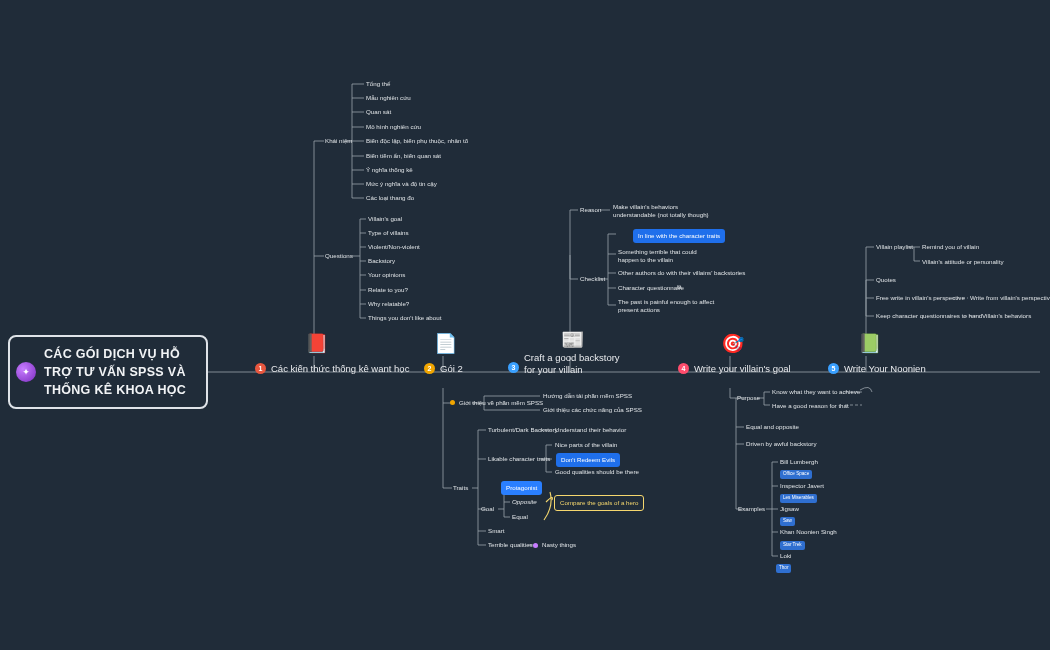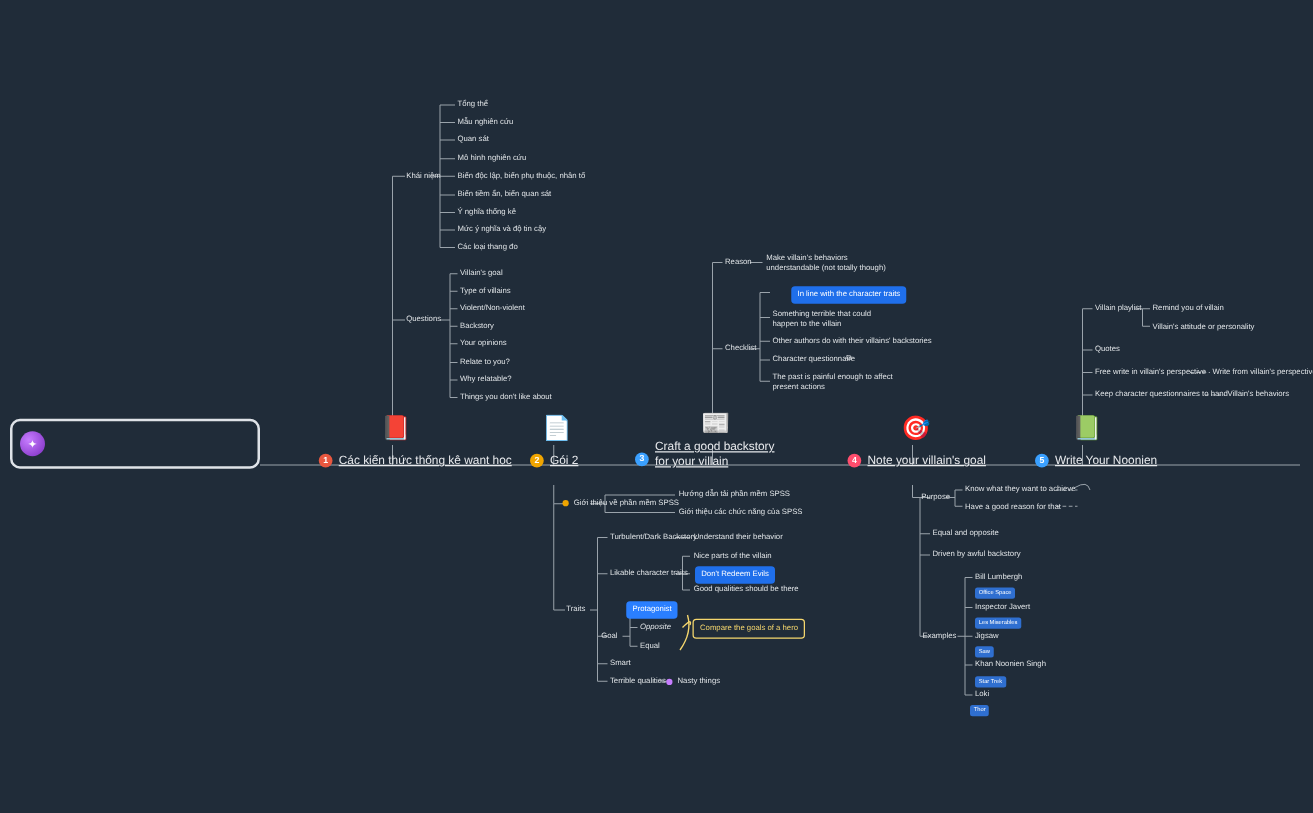--- a/index.html
+++ b/index.html
@@ -30,21 +30,21 @@
   .root .roottext{
     font-size:12.5px;font-weight:bold;line-height:1.45;letter-spacing:.3px;color:#f1f3f5;
   }
 
   
   .mainnode{position:absolute;display:flex;align-items:center;gap:5px;font-size:9.5px;color:#e8eaed;white-space:nowrap;}
   .mainnode .num{
     width:11px;height:11px;border-radius:50%;display:inline-flex;align-items:center;justify-content:center;
     font-size:7px;color:#fff;font-weight:bold;flex:0 0 11px;
   }
-  .mainnode .lbl{line-height:1.25;text-decoration:underline;}
+  .mainnode .lbl{line-height:1.25;}
 
   .bigicon{position:absolute;font-size:19px;line-height:1;}
 
   
   .n{position:absolute;font-size:6.2px;color:#dfe3e6;line-height:1.35;white-space:nowrap;}
   .n.wrap{white-space:normal;}
 
   
   .box{position:absolute;font-size:6.2px;line-height:1.3;border-radius:3px;padding:3px 5px;white-space:nowrap;}
   .box.blue{background:#1f6feb;color:#fff;}
@@ -183,20 +183,21 @@
       <line x1="952" y1="298" x2="968" y2="298"></line>
       <line x1="964" y1="316" x2="980" y2="316"></line>
       <line x1="845" y1="392" x2="862" y2="392"></line>
       <line x1="845" y1="405" x2="862" y2="405"></line>
     </g>
     <path d="M860 390 q10 -6 12 2" stroke="#9aa3ab" stroke-width="0.8" fill="none"></path>
   </svg>
 
   <div class="root">
     <div class="rootlogo">✦</div>
+    <div class="roottext">CÁC GÓI DỊCH VỤ HỖ TRỢ TƯ VẤN SPSS VÀ THỐNG KÊ KHOA HỌC</div>
   </div>
 
   <div class="bigicon" style="left:305px;top:334px;">📕</div>
   <div class="bigicon" style="left:434px;top:334px;">📄</div>
   <div class="bigicon" style="left:561px;top:330px;">📰</div>
   <div class="bigicon" style="left:721px;top:334px;">🎯</div>
   <div class="bigicon" style="left:858px;top:334px;">📗</div>
 
   <div class="mainnode" style="left:255px;top:363px;">
     <span class="num" style="background:#e8573f">1</span>
@@ -205,21 +206,21 @@
   <div class="mainnode" style="left:424px;top:363px;">
     <span class="num" style="background:#f0a500">2</span>
     <span class="lbl">Gói 2</span>
   </div>
   <div class="mainnode" style="left:508px;top:352px;width:120px;white-space:normal;">
     <span class="num" style="background:#3aa0ff;margin-top:8px;">3</span>
     <span class="lbl">Craft a good backstory for your villain</span>
   </div>
   <div class="mainnode" style="left:678px;top:363px;">
     <span class="num" style="background:#ff4d6d">4</span>
-    <span class="lbl">Note your villain's goal</span>
+    <span class="lbl">Write your villain's goal</span>
   </div>
   <div class="mainnode" style="left:828px;top:363px;">
     <span class="num" style="background:#3aa0ff">5</span>
     <span class="lbl">Write Your Noonien</span>
   </div>
 
   <div class="n" style="left:325px;top:137px;">Khái niệm</div>
   <div class="n" style="left:325px;top:252px;">Questions</div>
 
   <div class="n" style="left:366px;top:80px;">Tổng thể</div>

